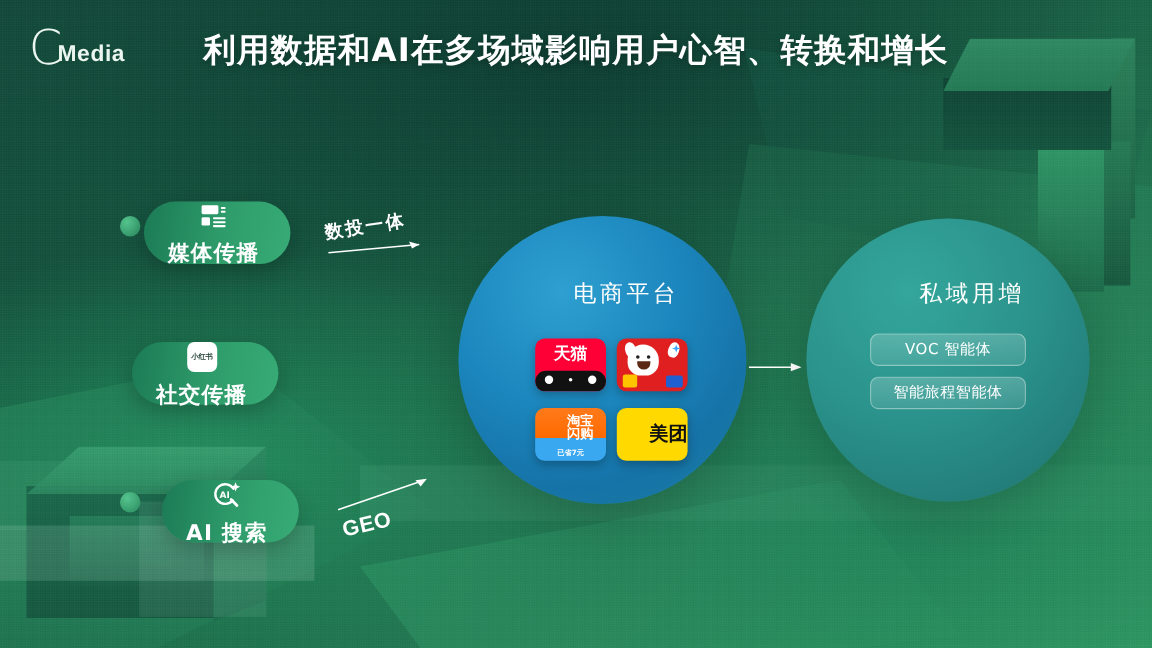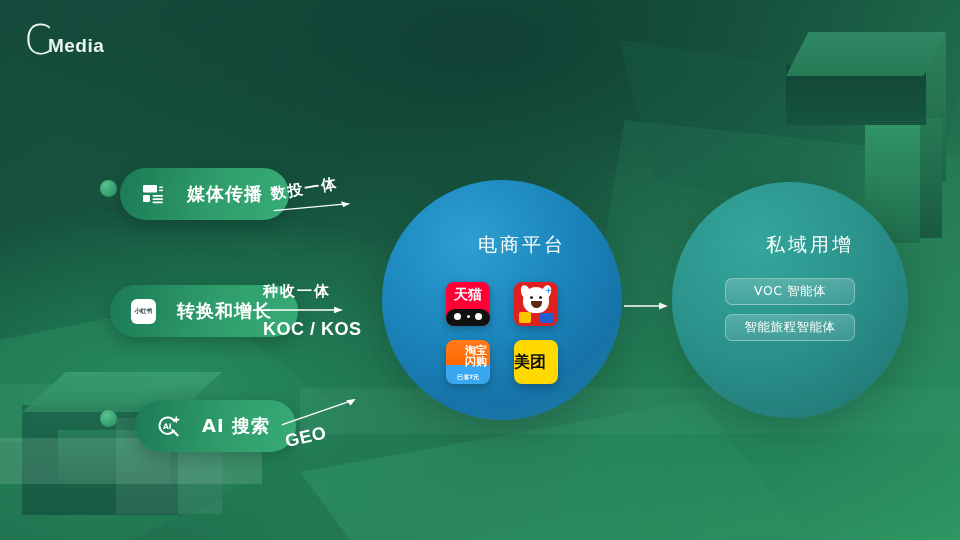--- a/index.html
+++ b/index.html
@@ -83,25 +83,26 @@
             font-family:"DejaVu Sans",sans-serif; }
   .logo-m { font-size:19px; line-height:24px; font-weight:700; margin-left:-3px;
             letter-spacing:.5px; }
   .title { position:absolute; left:0; right:0; top:24px; text-align:center;
            color:#ffffff; font-size:27px; font-weight:700; letter-spacing:1px;
            font-family:"DejaVu Sans","Liberation Sans",sans-serif;
            text-shadow:0 2px 6px rgba(0,0,0,.25); }
 
   
   .pill {
-    position:absolute; display:flex; align-items:center; gap:21px;
+    position:absolute; display:flex; align-items:center; gap:7px;
     height:52px; padding:0 26px 0 20px; border-radius:26px;
     background:linear-gradient(100deg,#1b7a55 0%,#2f9d6b 55%,#37ab76 100%);
     box-shadow:0 6px 18px rgba(0,0,0,.22);
     color:#ffffff;
+    flex-direction:column;
   }
   .pill-label { font-size:18px; font-weight:700; letter-spacing:1px;
                 font-family:"DejaVu Sans","Liberation Sans",sans-serif; }
   .pill-dot { position:absolute; width:17px; height:17px; border-radius:50%;
               background:radial-gradient(circle at 35% 30%,#55c48d,#2a8a5f); }
 
   #pill-media { left:120px; top:168px; }
   #dot-media  { left:100px; top:180px; }
   #pill-social{ left:110px; top:285px; }
   #pill-ai    { left:135px; top:400px; }
@@ -136,21 +137,21 @@
     background:radial-gradient(circle at 36% 26%,#34a69b 0%,#2b938c 45%,#24807c 75%,#1f7470 100%);
     box-shadow:0 10px 40px rgba(0,0,0,.18);
   }
   .circle-title { color:#ffffff; font-size:19px; font-weight:400; letter-spacing:3px;
                   font-family:"DejaVu Serif","Liberation Serif",serif;
                   margin-top:52px;margin-left:40px; }
   #circle-private .circle-title { margin-top:50px; }
 
   .app-grid { display:grid; grid-template-columns:repeat(2,44px); gap:14px 24px;
               margin-top:24px; }
-  .app-icon { width:44px; height:44px; border-radius:8px; overflow:hidden;
+  .app-icon { width:59px; height:44px; border-radius:8px; overflow:hidden;
               position:relative; box-shadow:0 3px 8px rgba(0,0,0,.25); }
 
   
   .tmall { background:#ff0036; }
   .tmall .tm-txt { position:absolute; top:4px; left:0; right:0; text-align:center;
                    color:#fff; font-size:14px; font-weight:700; letter-spacing:0;
                    font-family:"DejaVu Sans",sans-serif; }
   .tmall .tm-cat { position:absolute; bottom:0; left:0; right:0; height:17px;
                    background:#111; border-radius:9px 9px 0 0; }
   .tmall .tm-eye { position:absolute; bottom:6px; width:7px; height:7px; border-radius:50%;
@@ -182,21 +183,21 @@
   .tbflash { background:linear-gradient(180deg,#ff7a1a 0%,#ff6a00 56%,#3aa8f0 56%,#3aa8f0 100%); }
   .tbflash .l1,.tbflash .l2 { position:absolute; left:16px; right:0; text-align:center;
                               color:#fff; font-size:11px; font-weight:700;
                               font-family:"DejaVu Sans",sans-serif; }
   .tbflash .l1 { top:3px; } .tbflash .l2 { top:14px; }
   .tbflash .l3 { position:absolute; bottom:2px; left:0; right:0; text-align:center;
                  color:#fff; font-size:6px; font-weight:600;
                  font-family:"DejaVu Sans",sans-serif; }
 
   
-  .meituan { background:#ffd900; display:flex; align-items:center; justify-content:flex-start; }
+  .meituan { background:#ffd900; display:flex; align-items:center; justify-content:flex-end; }
   .meituan span { color:#111; font-size:16px; font-weight:700; letter-spacing:0;
                   font-family:"DejaVu Sans",sans-serif; }
 
   
   .chips { margin-top:20px; display:flex; flex-direction:column; gap:9px; align-items:center; }
   .chip { width:130px; height:27px; border-radius:7px;
           background:linear-gradient(180deg,rgba(255,255,255,0.20),rgba(255,255,255,0.10));
           border:1px solid rgba(255,255,255,0.32);
           color:#ffffff; font-size:12.5px; display:flex; align-items:center;
           justify-content:center; letter-spacing:.5px;
@@ -230,20 +231,21 @@
   <div class="b-notch"></div>
   <div class="glassbar2"></div>
   <div class="glassbar"></div>
 
   <div class="noise"></div>
 
   <div class="logo">
     <span class="logo-c">C</span>
     <span class="logo-m">Media</span>
   </div>
+  <div class="title">利用数据和AI在多场域影响用户心智、转换和增长</div>
 
   <div class="pill-dot" id="dot-media"></div>
   <div class="pill" id="pill-media">
     <span class="icon-box">
       <svg width="24" height="24" viewBox="0 0 24 24">
         <rect x="2" y="3" width="14" height="7.5" rx="1.2" fill="#fff"></rect>
         <rect x="2" y="13" width="7" height="7" rx="1.2" fill="#fff"></rect>
         <rect x="11.5" y="13" width="10.5" height="1.7" rx=".8" fill="#fff"></rect>
         <rect x="11.5" y="16.3" width="10.5" height="1.7" rx=".8" fill="#fff"></rect>
         <rect x="11.5" y="19.6" width="10.5" height="1.7" rx=".8" fill="#fff"></rect>
@@ -253,21 +255,21 @@
     </span>
     <span class="pill-label">媒体传播</span>
   </div>
 
   <div class="pill" id="pill-social">
     <span class="icon-box">
       <span class="xhs-badge">
           <span>小红书</span>
         </span>
     </span>
-    <span class="pill-label">转换和增长</span>
+    <span class="pill-label">社交传播</span>
   </div>
 
   <div class="pill-dot" id="dot-ai"></div>
   <div class="pill" id="pill-ai">
     <span class="icon-box">
       <svg width="25" height="25" viewBox="0 0 25 25">
         <path d="M18.5 7.2A8.2 8.2 0 1 0 17.9 17" stroke="#fff" stroke-width="2" fill="none" stroke-linecap="round"></path>
         <line x1="16.6" y1="16.2" x2="21.5" y2="21.3" stroke="#fff" stroke-width="2.3" stroke-linecap="round"></line>
         <text x="11.2" y="14.6" font-size="7.5" fill="#fff" font-family="DejaVu Sans, sans-serif" font-weight="700" text-anchor="middle">AI</text>
         <path d="M20.3 1.8 L21.4 4.6 L24.2 5.7 L21.4 6.8 L20.3 9.6 L19.2 6.8 L16.4 5.7 L19.2 4.6 Z" fill="#fff"></path>
@@ -277,28 +279,20 @@
   </div>
 
   <div class="flow" id="flow-media">
     <div class="flow-cn">数投一体</div>
     <svg class="flow-arrow" width="86" height="12">
       <line x1="0" y1="3" x2="76" y2="8" stroke="#fff" stroke-width="1.3"></line>
       <path d="M76 8 L68 4.2 L69.5 10.5 Z" fill="#fff"></path>
     </svg>
   </div>
 
-  <div class="flow" id="flow-social">
-    <div class="flow-cn">种收一体</div>
-    <svg class="flow-arrow" width="86" height="10">
-      <line x1="2" y1="5" x2="78" y2="5" stroke="#fff" stroke-width="1.3"></line>
-      <path d="M80 5 L71 1.8 L71 8.2 Z" fill="#fff"></path>
-    </svg>
-    <div class="flow-en">KOC / KOS</div>
-  </div>
 
   <div class="flow" id="flow-ai">
     <svg class="flow-arrow" width="86" height="14">
       <line x1="0" y1="11" x2="76" y2="3" stroke="#fff" stroke-width="1.3"></line>
       <path d="M78 2.5 L68.5 1.6 L71.5 7.6 Z" fill="#fff"></path>
     </svg>
     <div class="flow-en">GEO</div>
   </div>
 
   <div class="circle" id="circle-ecom">

